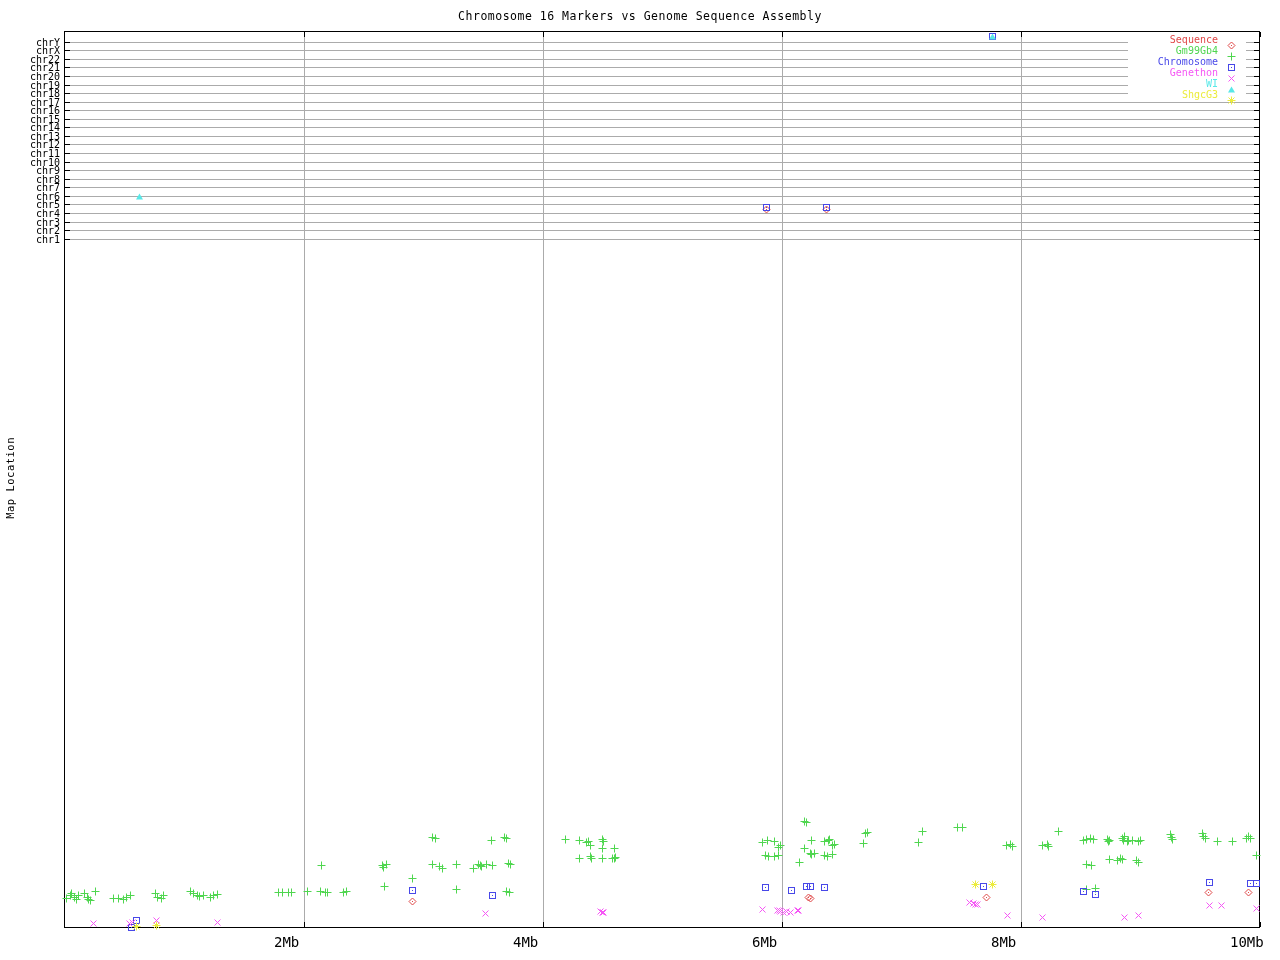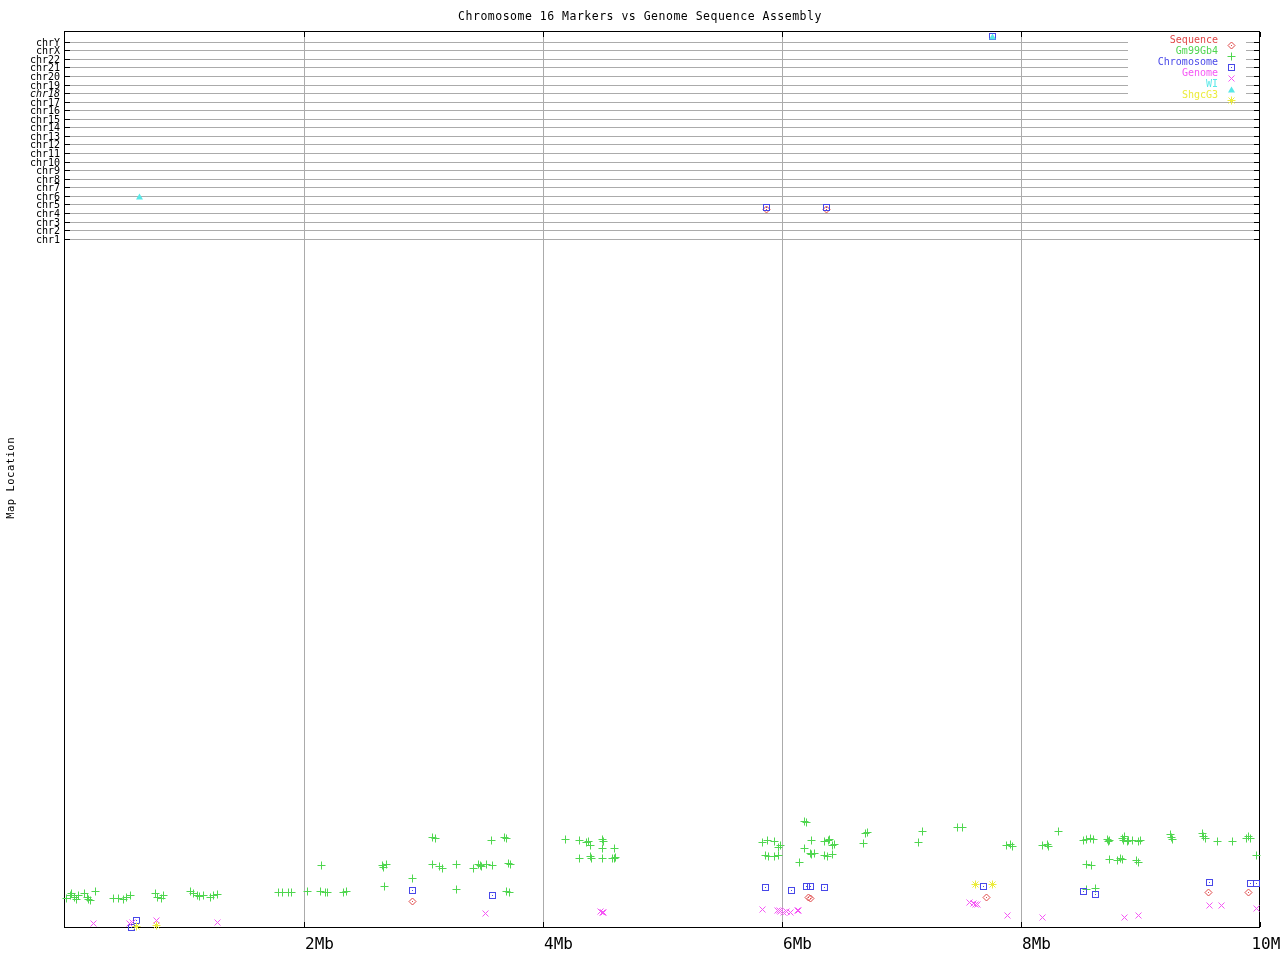--- a/index.html
+++ b/index.html
@@ -6,21 +6,21 @@
   #canvas{
     position:relative;width:1280px;height:960px;background:#fff;overflow:hidden;
     font-family:"DejaVu Sans Mono","Liberation Mono",monospace;color:#000;
   }
   #chart-title{position:absolute;top:9px;left:0;width:1280px;text-align:center;font-size:11.5px;letter-spacing:0.5px;}
   #plot-area{position:absolute;left:64px;top:31px;width:1196px;height:897px;border:1px solid #000;box-sizing:border-box;background:#fff;}
   .hgrid{position:absolute;height:1px;background:#ababab;}
   .vgrid{position:absolute;width:1px;background:#ababab;}
   .tick{position:absolute;background:#000;}
   .ytick-label{position:absolute;left:0;width:60px;text-align:right;font-size:10px;line-height:9px;}
-  .xtick-label{position:absolute;width:60px;text-align:right;font-size:16px;}
+  .xtick-label{position:absolute;width:60px;text-align:left;font-size:14px;}
   #x-axis-label{position:absolute;left:64px;width:1196px;top:946px;text-align:center;font-size:10.5px;letter-spacing:0.5px;}
   #y-axis-label{position:absolute;left:4px;top:437px;writing-mode:vertical-rl;transform:rotate(180deg);font-size:10.5px;letter-spacing:0.5px;}
   .marker{position:absolute;width:9px;height:9px;margin:-4.5px 0 0 -4.5px;}
   .marker svg{display:block}
   #legend{
     position:absolute;left:1128px;top:33px;width:118px;background:#fff;z-index:5;
     display:flex;flex-direction:column;padding:1px 0;
   }
   .legend-row{display:flex;align-items:center;justify-content:flex-end;height:11px;gap:9px;padding-right:10px;}
   .legend-label{font-size:10px;line-height:11px;}
@@ -1250,21 +1250,21 @@
           </svg></span>
       </div>
       <div class="legend-row">
         <span class="legend-label" style="color: rgb(72, 72, 232);">Chromosome</span>
         <span class="legend-marker"><svg width="9" height="9" viewBox="0 0 9 9">
             <rect x="1.5" y="1.5" width="6" height="6" stroke="#4848e8" stroke-width="1" fill="none"></rect>
             <rect x="4" y="4" width="1" height="1" fill="#4848e8"></rect>
           </svg></span>
       </div>
       <div class="legend-row">
-        <span class="legend-label" style="color: rgb(245, 86, 245);">Genome</span>
+        <span class="legend-label" style="color: rgb(245, 86, 245);">Genethon</span>
         <span class="legend-marker"><svg width="9" height="9" viewBox="0 0 9 9">
             <path d="M1.5 1.5 L7.5 7.5 M7.5 1.5 L1.5 7.5" stroke="#f556f5" stroke-width="1" fill="none"></path>
           </svg></span>
       </div>
       <div class="legend-row">
         <span class="legend-label" style="color: rgb(88, 232, 232);">WI</span>
         <span class="legend-marker"><svg width="9" height="9" viewBox="0 0 9 9">
             <path d="M4.5 1.5 L8 7.5 L1 7.5 Z" fill="#58e8e8"></path>
           </svg></span>
       </div>
@@ -1275,21 +1275,21 @@
           </svg></span>
       </div>
     </div>
   <div id="y-axis-label">Map Location</div>
 <div class="ytick-label" style="top: 38px;">chrY</div>
     <div class="ytick-label" style="top: 46px;">chrX</div>
     <div class="ytick-label" style="top: 55px;">chr22</div>
     <div class="ytick-label" style="top: 63px;">chr21</div>
     <div class="ytick-label" style="top: 72px;">chr20</div>
     <div class="ytick-label" style="top: 81px;">chr19</div>
-    <div class="ytick-label" style="top: 89px; font-style: italic;">chr18</div>
+    <div class="ytick-label" style="top: 89px;">chr18</div>
     <div class="ytick-label" style="top: 98px;">chr17</div>
     <div class="ytick-label" style="top: 106px;">chr16</div>
     <div class="ytick-label" style="top: 115px;">chr15</div>
     <div class="ytick-label" style="top: 123px;">chr14</div>
     <div class="ytick-label" style="top: 132px;">chr13</div>
     <div class="ytick-label" style="top: 140px;">chr12</div>
     <div class="ytick-label" style="top: 149px;">chr11</div>
     <div class="ytick-label" style="top: 158px;">chr10</div>
     <div class="ytick-label" style="top: 166px;">chr9</div>
     <div class="ytick-label" style="top: 175px;">chr8</div>

